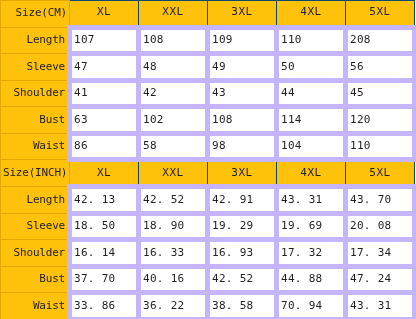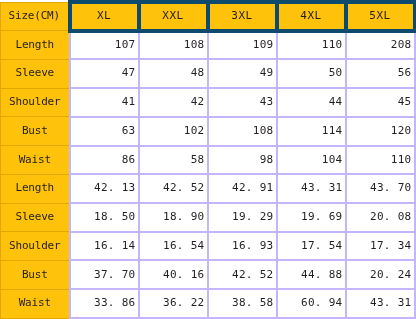--- a/index.html
+++ b/index.html
@@ -34,38 +34,38 @@
     color: #231f20;
     box-sizing: border-box;
     white-space: nowrap;
     overflow: hidden;
   }
 
   
   .cell-head {
     background: #ffc20a;
     border: 1px solid #e0a800;
-    text-align: center;
+    text-align: right;
     padding-left: 4px;
     letter-spacing: -0.2px;
   }
 
   
   .cell-head-size {
     background: #ffc20a;
-    border: 4px solid #0c4a6e;
+    border: 1px solid #0c4a6e;
     text-align: center;
     letter-spacing: 0.5px;
   }
 
   
   .cell-data {
     background: #ffffff;
-    border: 2px solid #c4b5fd;
-    text-align: right;
+    border: 5px solid #c4b5fd;
+    text-align: left;
     letter-spacing: 0.3px;
   }
 </style>
 </head>
 <body>
 
 <table class="size-chart">
   <colgroup>
     <col class="label-col">
     <col class="data-col">
@@ -123,20 +123,28 @@
 
     <tr>
       <td class="cell-head">Waist</td>
       <td class="cell-data">86</td>
       <td class="cell-data">58</td>
       <td class="cell-data">98</td>
       <td class="cell-data">104</td>
       <td class="cell-data">110</td>
     </tr>
 
+    <tr>
+      <td class="cell-head">Size(INCH)</td>
+      <td class="cell-head-size">XL</td>
+      <td class="cell-head-size">XXL</td>
+      <td class="cell-head-size">3XL</td>
+      <td class="cell-head-size">4XL</td>
+      <td class="cell-head-size">5XL</td>
+    </tr>
 
     <tr>
       <td class="cell-head">Length</td>
       <td class="cell-data">42. 13</td>
       <td class="cell-data">42. 52</td>
       <td class="cell-data">42. 91</td>
       <td class="cell-data">43. 31</td>
       <td class="cell-data">43. 70</td>
     </tr>
 
@@ -145,38 +153,38 @@
       <td class="cell-data">18. 50</td>
       <td class="cell-data">18. 90</td>
       <td class="cell-data">19. 29</td>
       <td class="cell-data">19. 69</td>
       <td class="cell-data">20. 08</td>
     </tr>
 
     <tr>
       <td class="cell-head">Shoulder</td>
       <td class="cell-data">16. 14</td>
-      <td class="cell-data">16. 54</td>
+      <td class="cell-data">16. 33</td>
       <td class="cell-data">16. 93</td>
-      <td class="cell-data">17. 54</td>
+      <td class="cell-data">17. 32</td>
       <td class="cell-data">17. 34</td>
     </tr>
 
     <tr>
       <td class="cell-head">Bust</td>
       <td class="cell-data">37. 70</td>
       <td class="cell-data">40. 16</td>
       <td class="cell-data">42. 52</td>
       <td class="cell-data">44. 88</td>
-      <td class="cell-data">20. 24</td>
+      <td class="cell-data">47. 24</td>
     </tr>
 
     <tr>
       <td class="cell-head">Waist</td>
       <td class="cell-data">33. 86</td>
       <td class="cell-data">36. 22</td>
       <td class="cell-data">38. 58</td>
-      <td class="cell-data">60. 94</td>
+      <td class="cell-data">70. 94</td>
       <td class="cell-data">43. 31</td>
     </tr>
 
   </tbody>
 </table>
 
 </body></html>

